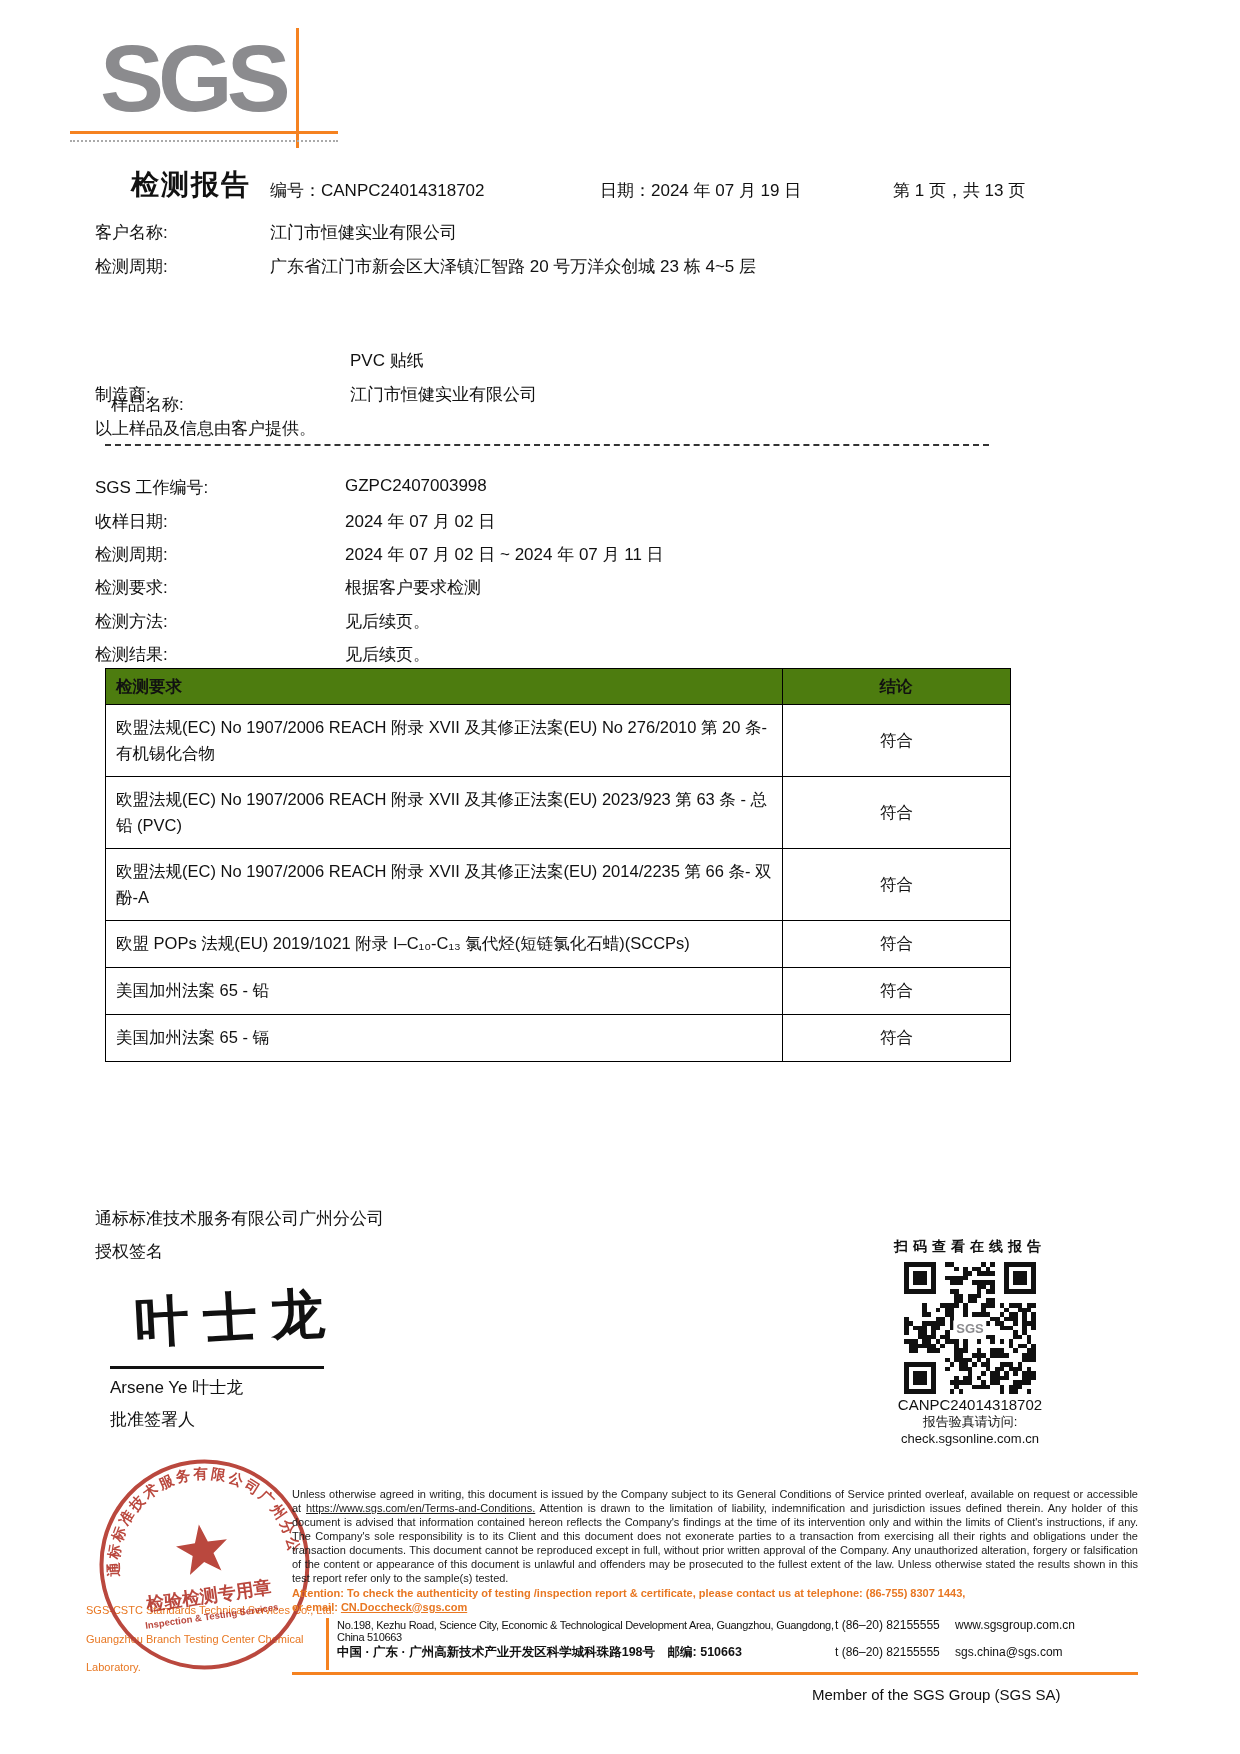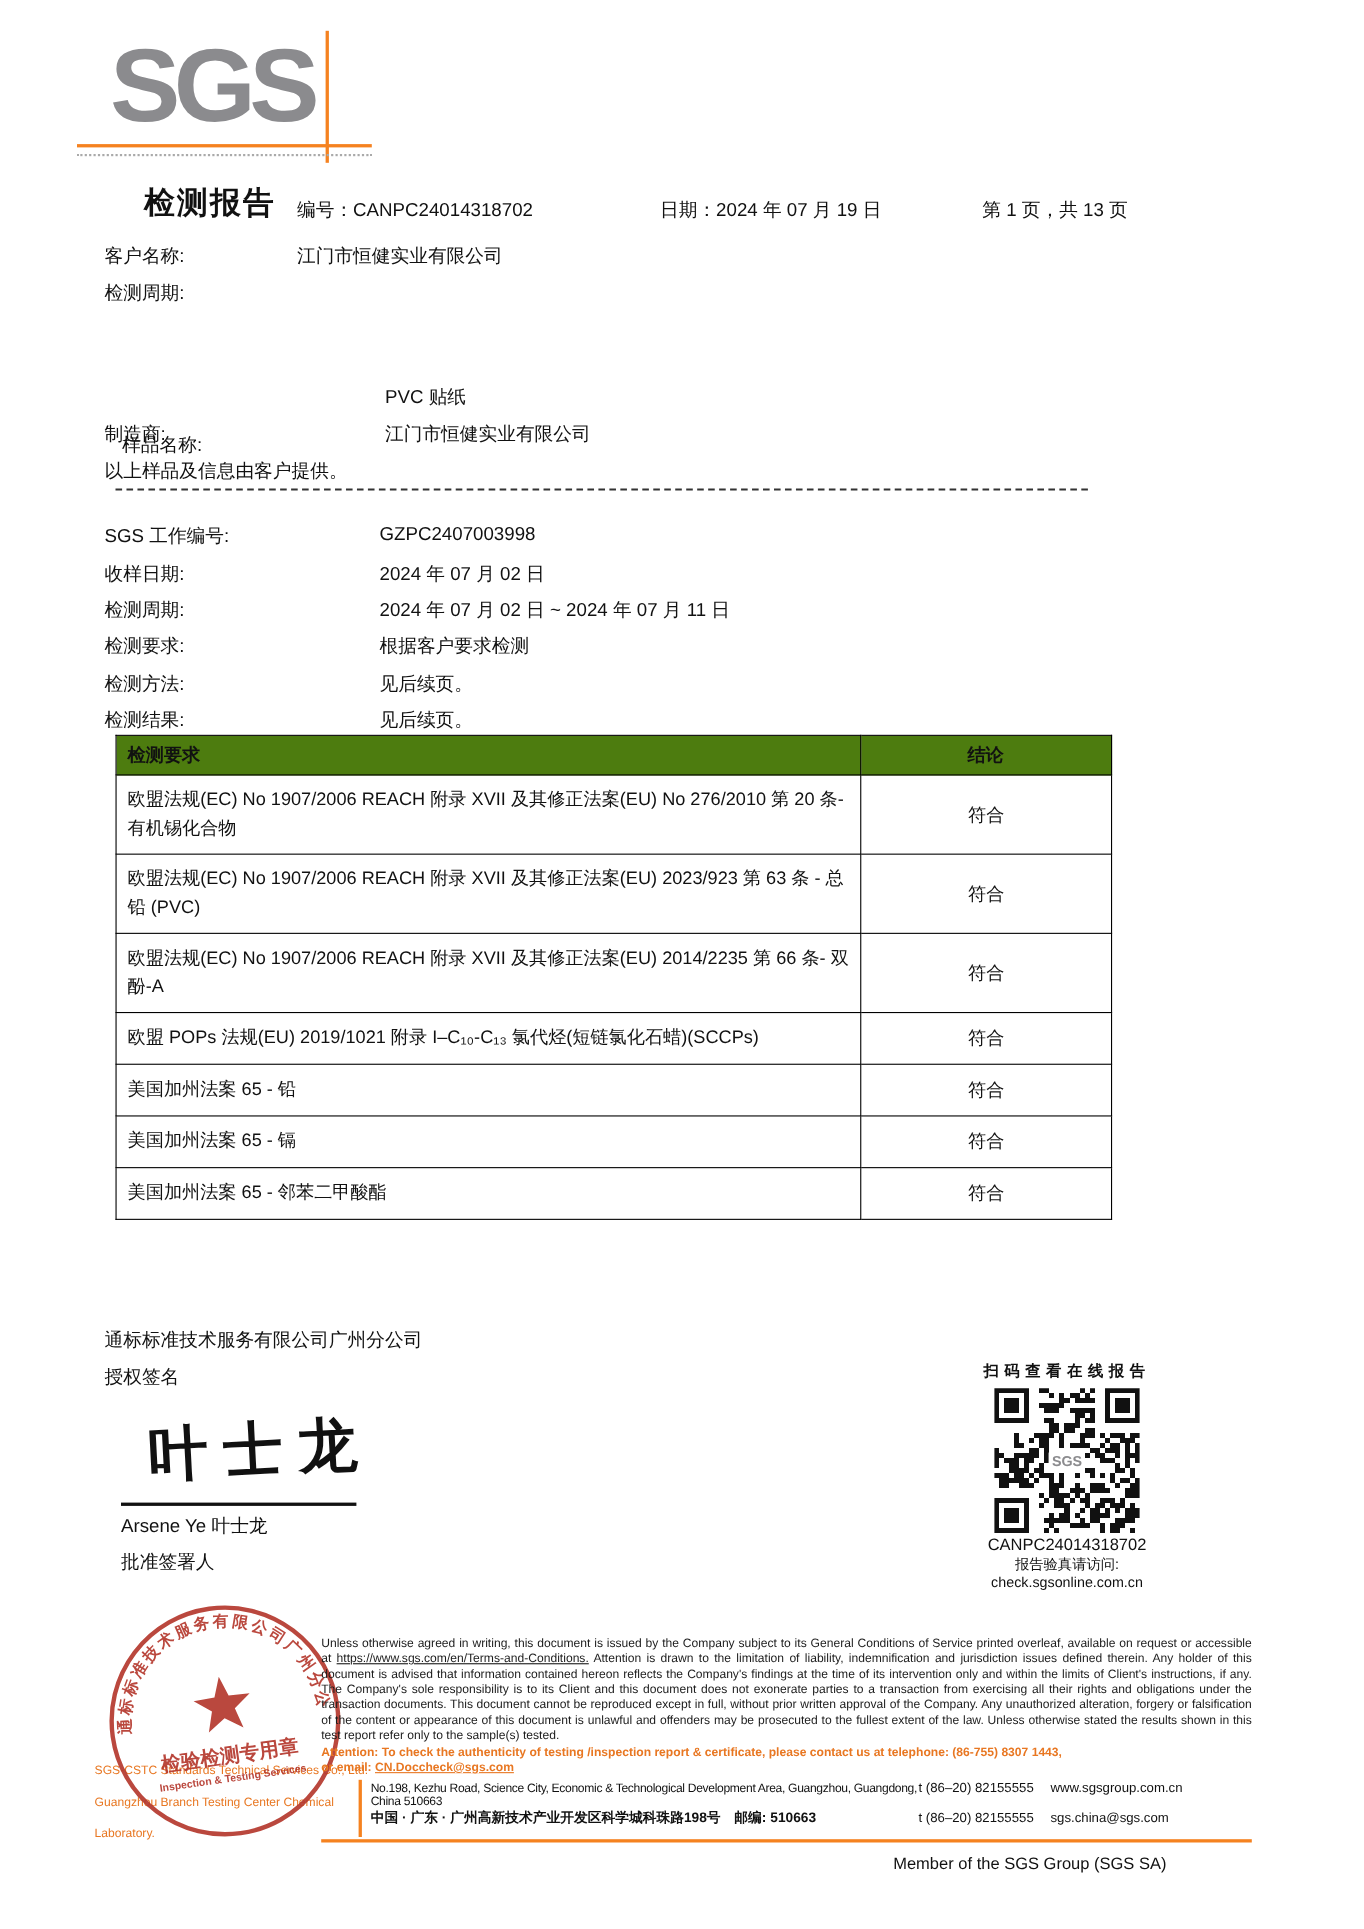--- a/index.html
+++ b/index.html
@@ -70,20 +70,21 @@
   <div class="abs logo-dotline" style="left:70px;top:140px;"></div>
 
   <div class="abs report-title" style="left:95px;top:166px;margin-left:36px;">检测报告</div>
   <div class="abs hdr-line" style="left:270px;top:179px;"><span>编号：</span><span>CANPC24014318702</span></div>
   <div class="abs hdr-line" style="left:600px;top:179px;"><span>日期：</span><span>2024 年 07 月 19 日</span></div>
   <div class="abs hdr-line" style="left:893px;top:179px;">第 1 页，共 13 页</div>
 
   <div class="abs lbl" style="left:95px;top:221px;">客户名称:</div>
   <div class="abs val" style="left:270px;top:221px;">江门市恒健实业有限公司</div>
   <div class="abs lbl" style="left:95px;top:255px;">检测周期:</div>
+  <div class="abs val" style="left:270px;top:255px;">广东省江门市新会区大泽镇汇智路 20 号万洋众创城 23 栋 4~5 层</div>
 
   <div class="abs lbl" style="left:111px;top:349px;margin-top:44px;">样品名称:</div>
   <div class="abs val" style="left:350px;top:349px;">PVC 贴纸</div>
   <div class="abs lbl" style="left:95px;top:383px;">制造商:</div>
   <div class="abs val" style="left:350px;top:383px;">江门市恒健实业有限公司</div>
   <div class="abs val" style="left:95px;top:417px;">以上样品及信息由客户提供。</div>
 
   <div class="abs dashsep" style="left:105px;top:444px;"></div>
 
   <div class="abs lbl" style="left:95px;top:476px;">SGS 工作编号:</div>
@@ -126,24 +127,20 @@
       <tr class="short">
           <td class="reqcell">欧盟 POPs 法规(EU) 2019/1021 附录 I–C₁₀-C₁₃ 氯代烃(短链氯化石蜡)(SCCPs)</td>
           <td class="conclcell">符合</td>
         </tr>
       <tr class="short">
           <td class="reqcell">美国加州法案 65 - 铅</td>
           <td class="conclcell">符合</td>
         </tr>
       <tr class="short">
           <td class="reqcell">美国加州法案 65 - 镉</td>
-          <td class="conclcell">符合</td>
-        </tr>
-      <tr class="short">
-          <td class="reqcell">美国加州法案 65 - 邻苯二甲酸酯</td>
           <td class="conclcell">符合</td>
         </tr>
     </tbody>
   </table>
 
   <div class="abs val" style="left:95px;top:1207px;">通标标准技术服务有限公司广州分公司</div>
   <div class="abs val" style="left:95px;top:1240px;">授权签名</div>
   <div class="abs sig-script" style="left:135px;top:1282px;">叶士龙</div>
   <div class="abs sig-underline" style="left:110px;top:1366px;"></div>
   <div class="abs val" style="left:110px;top:1376px;">Arsene Ye 叶士龙</div>

